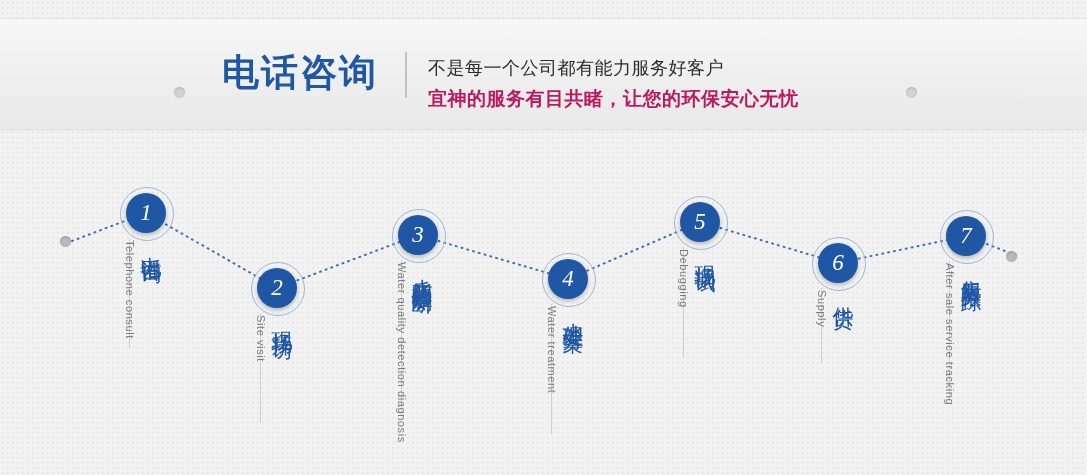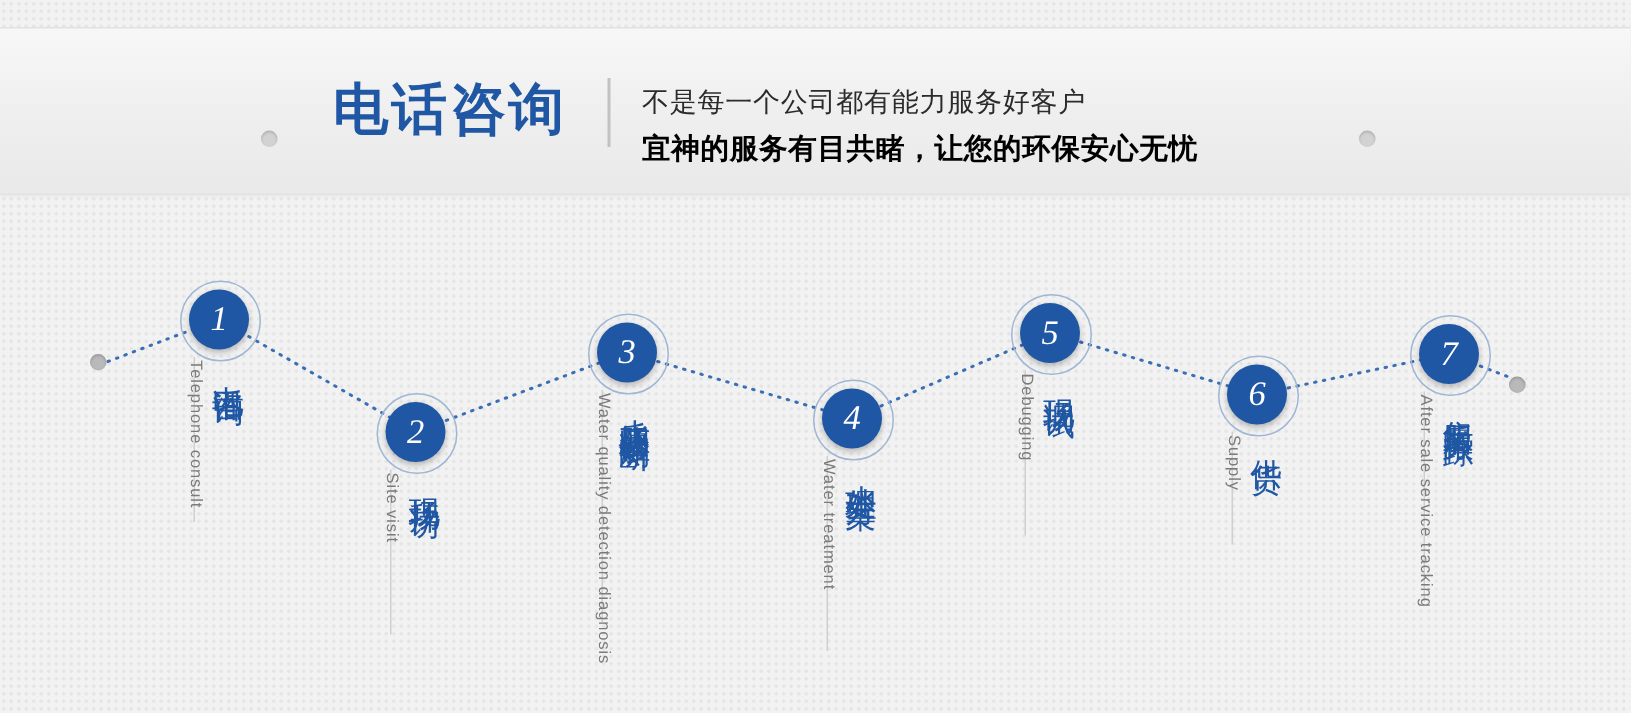--- a/index.html
+++ b/index.html
@@ -44,21 +44,21 @@
     position:absolute;left:405px;top:52px;
     width:2px;height:46px;background:#c2c2c2;
   }
   .title-sub1{
     position:absolute;left:428px;top:56px;
     font-size:18px;color:#2b2b2b;white-space:nowrap;
     letter-spacing:.5px;
   }
   .title-sub2{
     position:absolute;left:428px;top:86px;
-    font-size:19px;font-weight:bold;color:#000000;white-space:nowrap;
+    font-size:19px;font-weight:bold;color:#be185d;white-space:nowrap;
     letter-spacing:.5px;
   }
 
   
   .flow{
     position:absolute;left:0;top:128px;width:1087px;height:347px;
   }
   .flow svg{position:absolute;left:0;top:0;}
 
   .node{

